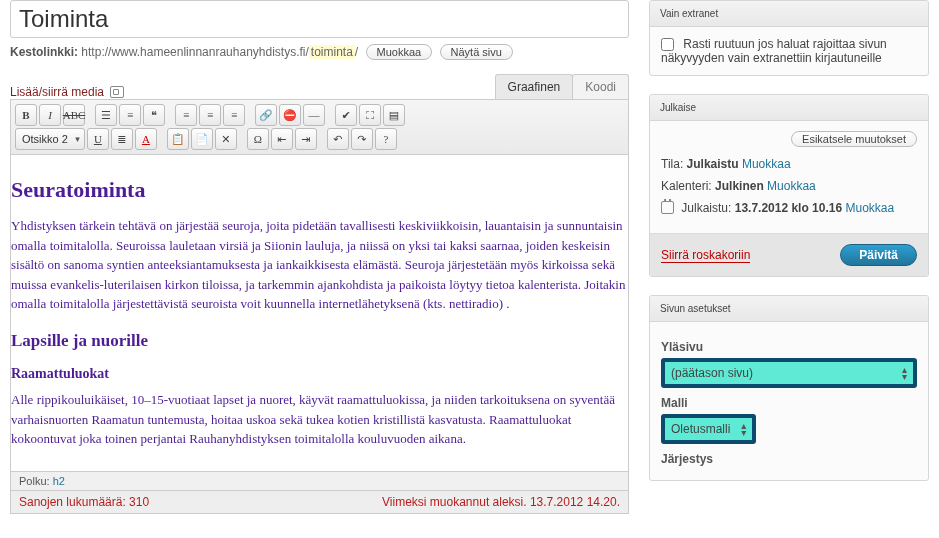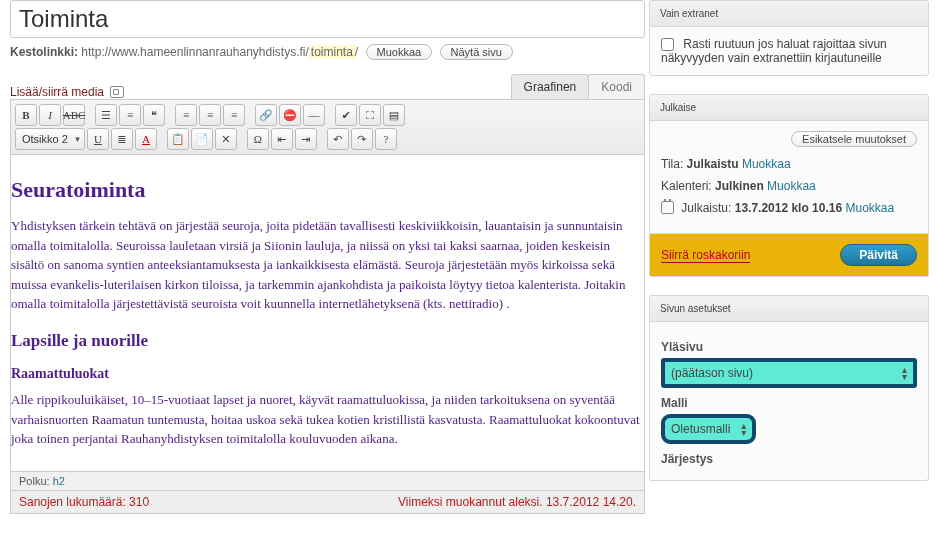--- a/index.html
+++ b/index.html
@@ -1,17 +1,17 @@
 <!DOCTYPE html>
 <html><head>
 <meta charset="utf-8">
 <style>
 * { box-sizing: border-box; margin: 0; padding: 0; }
 body { font-family: "Helvetica Neue", Arial, sans-serif; font-size: 12px; color: #333; background: #fff; width: 939px; }
-.container { display: flex; gap: 4px; padding: 0 10px; }
+.container { display: flex; gap: 20px; padding: 0 10px; }
 .main-col { flex: 1; min-width: 0; }
 .side-col { width: 280px; }
 
 
 .title-input { width: 100%; font-size: 24px; padding: 4px 8px; border: 1px solid #ccc; border-radius: 3px; background: #fff; color: #333; margin-bottom: 6px; }
 
 
 .permalink { font-size: 12px; color: #666; margin-bottom: 14px; }
 .permalink b { color: #555; }
 .permalink .slug { background: #fffbcc; padding: 0 2px; }
@@ -48,21 +48,21 @@
 .path-bar { border: 1px solid #ccc; border-top: none; background: #f0f0f0; padding: 3px 8px; color: #555; font-size: 11px; }
 .word-bar { border: 1px solid #ccc; border-top: none; background: #eee; padding: 4px 8px; color: #b91c1c; font-size: 12px; display: flex; justify-content: space-between; }
 
 
 .panel { border: 1px solid #d6d6d6; border-radius: 3px; margin-bottom: 18px; background: #fbfbfb; }
 .panel-head { background: linear-gradient(#f3f3f3,#e8e8e8); border-bottom: 1px solid #d6d6d6; padding: 7px 10px; font-weight: normal; font-size: 10px; color: #444; border-top-left-radius:3px; border-top-right-radius:3px;}
 .panel-body { padding: 10px 11px; font-size: 12px; color: #444; }
 .panel-body .row { margin-bottom: 8px; }
 .chk { margin-right:6px; vertical-align: middle;}
 .link { color: #21759b; cursor: pointer; }
-.panel-foot { border-top: 1px solid #ddd; padding: 10px 11px; display: flex; justify-content: space-between; align-items: center; background: #eab308; }
+.panel-foot { border-top: 1px solid #ddd; padding: 10px 11px; display: flex; justify-content: space-between; align-items: center; background: #e5e5e5; }
 .trash { color: #b00; border-bottom: 1px solid #b00; cursor: pointer; font-size:12px;}
 .primary-btn { background: linear-gradient(#2e9fd2,#21759b); color: #fff; border: 1px solid #1c607f; border-radius: 12px; padding: 3px 18px; font-size: 12px; cursor: pointer; font-weight: bold;}
 .preview-btn { text-align: right; margin-bottom: 10px; }
 .cal-icon{display:inline-block;width:13px;height:13px;border:1px solid #888;border-radius:2px;margin-right:4px;vertical-align:-2px;position:relative;}
 .cal-icon::before{content:"";position:absolute;top:-3px;left:2px;width:2px;height:3px;background:#888;}
 .cal-icon::after{content:"";position:absolute;top:-3px;right:2px;width:2px;height:3px;background:#888;}
 .sel { width: 100%; border: 4px solid #0c4a6e; border-radius: 3px; padding: 4px 6px; background: #5eead4; font-size: 12px; position: relative; }
 .sel .arrows{position:absolute; right:6px; top:4px; font-size:10px; color:#555; line-height:7px;}
 label.lbl { display:block; margin: 8px 0 4px; font-weight: bold; color:#555; font-size:12px;}
 </style>
@@ -203,21 +203,21 @@
 
     <div class="panel">
       <div class="panel-head">Sivun asetukset</div>
       <div class="panel-body">
         <label class="lbl">Yläsivu</label>
         <div class="sel">
           <span>(päätason sivu)</span>
           <span class="arrows">▴<br>▾</span>
         </div>
         <label class="lbl">Malli</label>
-        <div class="sel" style="width:auto;display:inline-block;padding-right:22px;border-radius:9px;">
+        <div class="sel" style="width:auto;display:inline-block;padding-right:22px;">
           <span>Oletusmalli</span>
           <span class="arrows">▴<br>▾</span>
         </div>
         <label class="lbl">Järjestys</label>
       </div>
     </div>
   </div>
 </div>
 
 </body></html>

